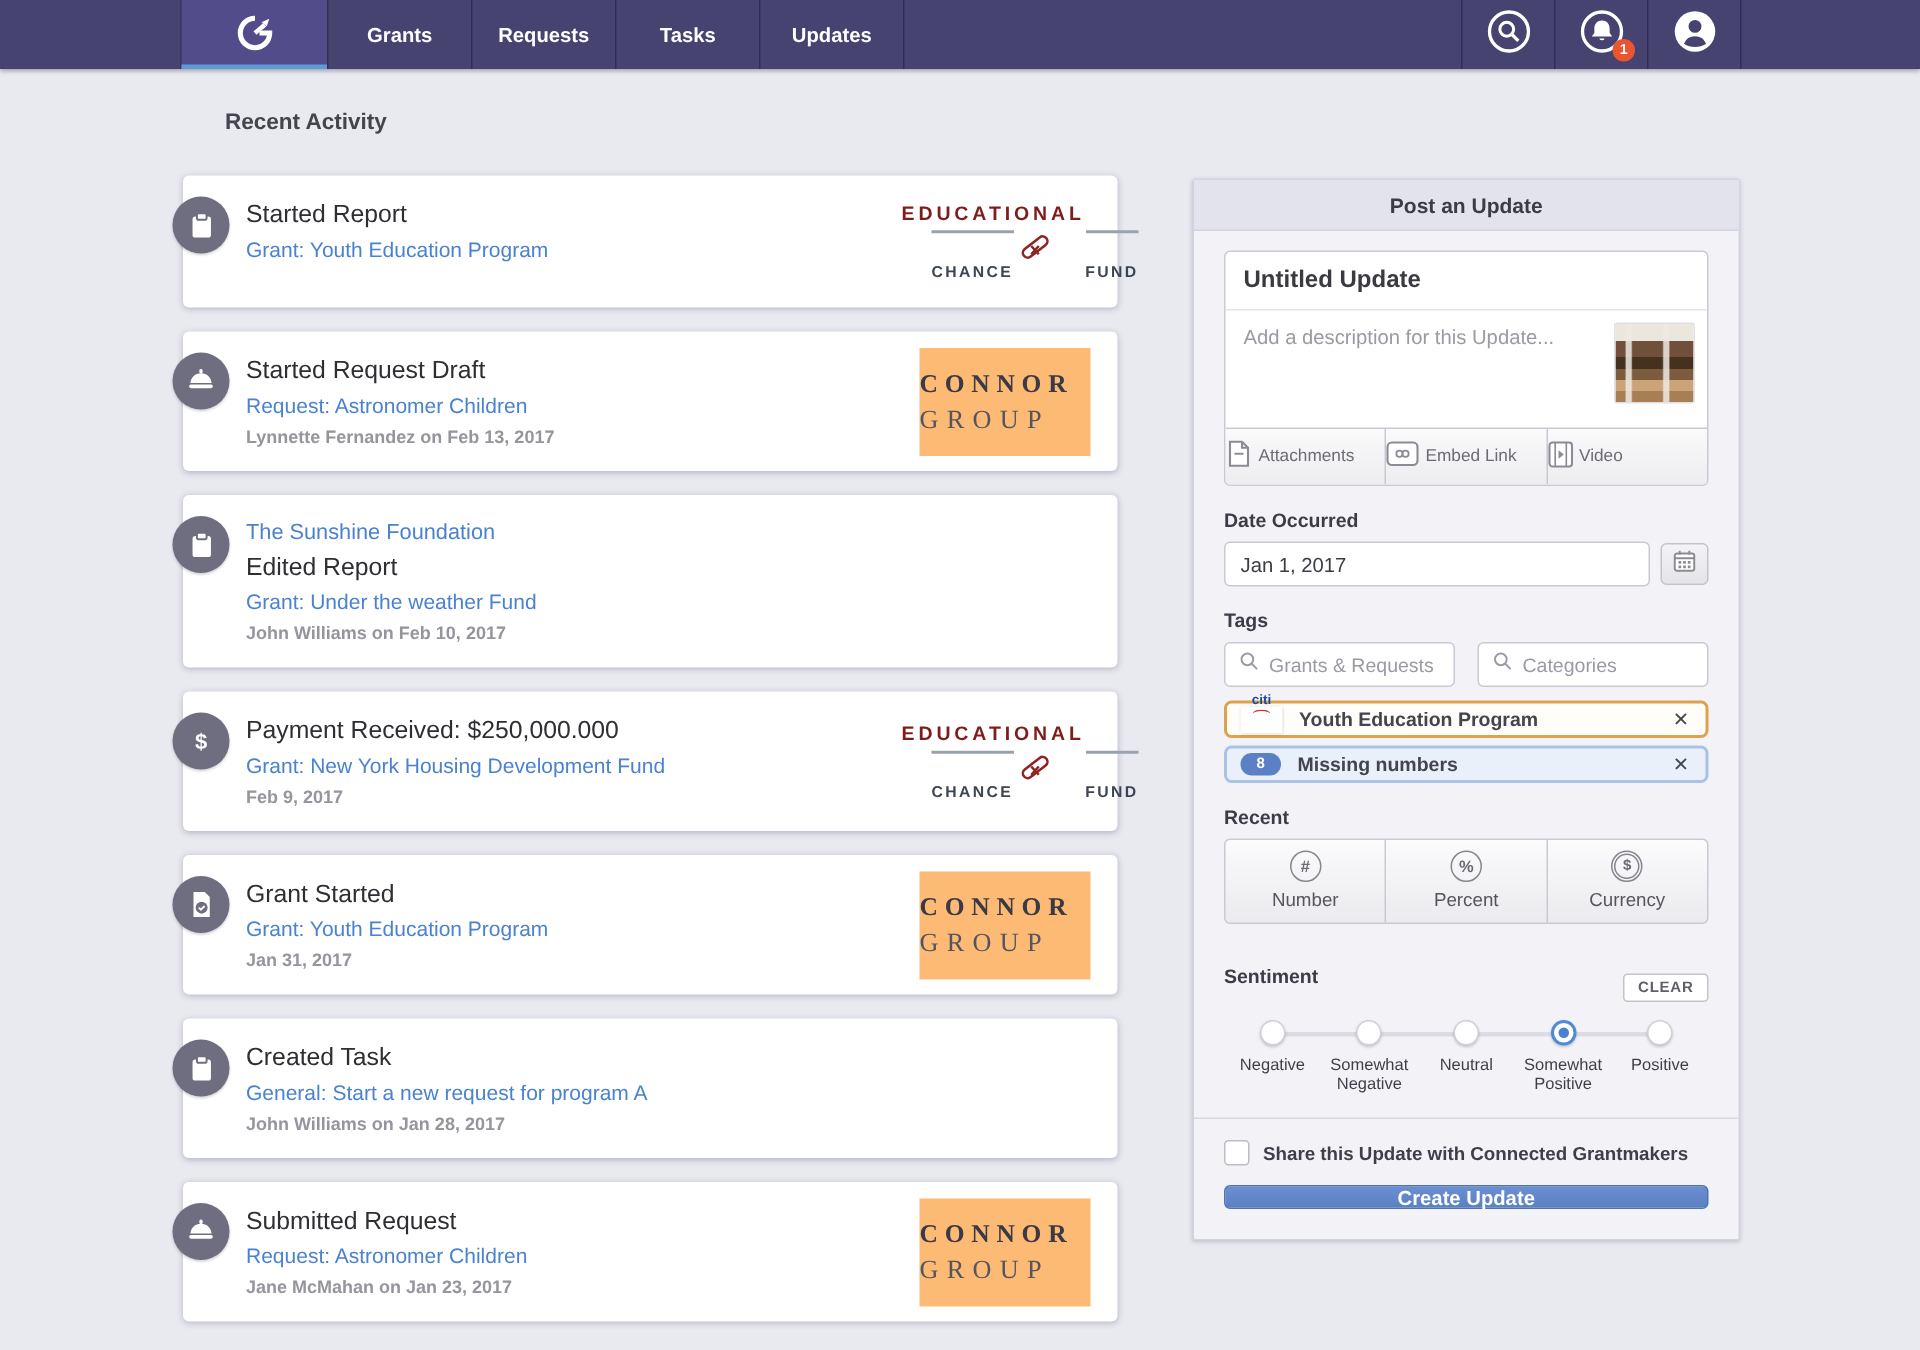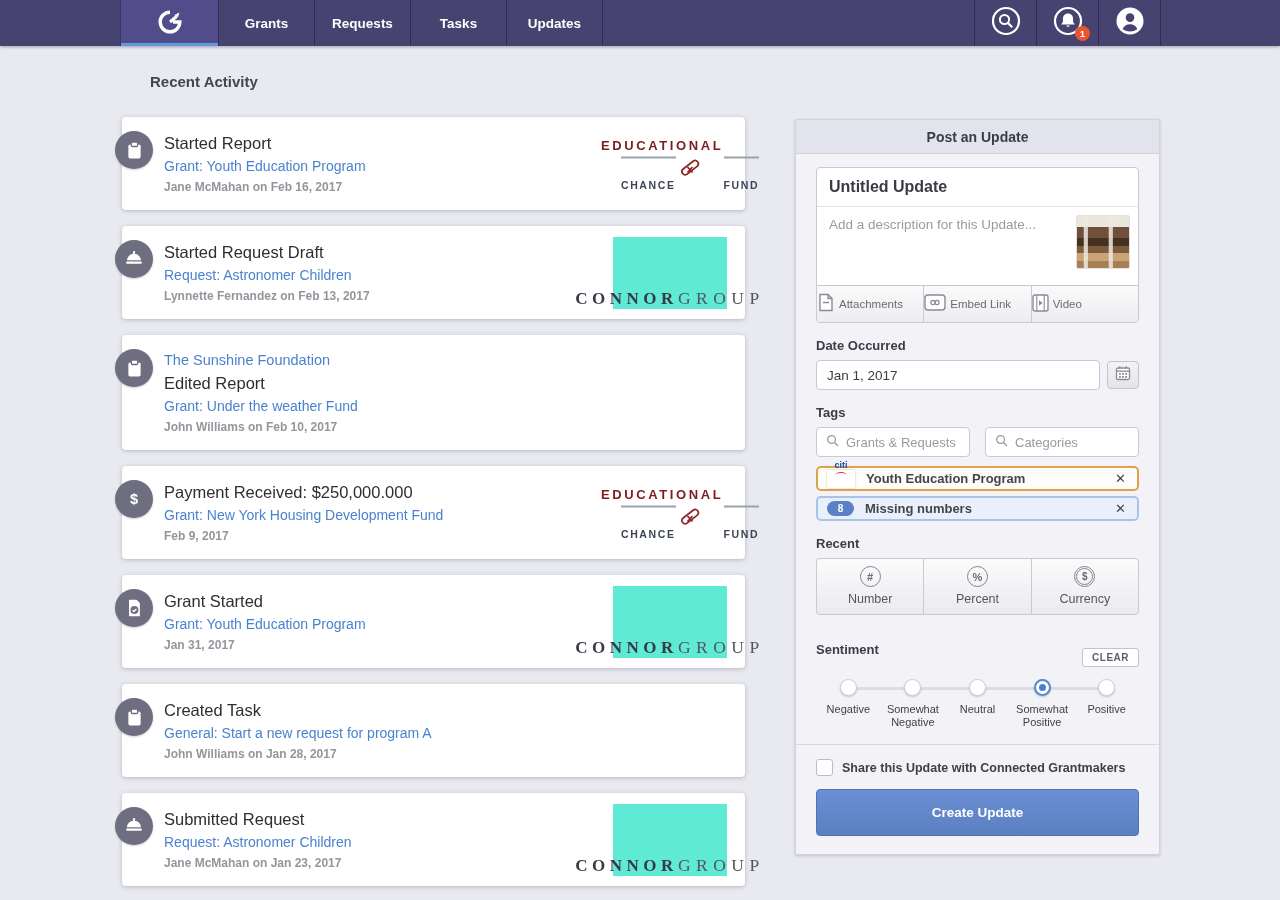--- a/index.html
+++ b/index.html
@@ -50,22 +50,22 @@
   .card-meta { font-size:12px; color:#95959d; font-weight:bold; line-height:19px; margin-top:1px; }
 
   .logo-ecf { position:absolute; right:20px; top:50%; transform:translateY(-50%); width:124px; }
   .ecf-line1 { font-size:13px; font-weight:bold; letter-spacing:2.6px; color:#7f1d1d; white-space:nowrap; }
   .ecf-line2 { display:flex; align-items:flex-start; margin-top:4px; }
   .ecf-word { font-size:10.5px; font-weight:bold; letter-spacing:1.6px; color:#3d4554; border-top:2px solid #9aa2ad; padding-top:20px;margin-left:20px; }
   .ecf-diploma { margin:0 1px; flex:0 0 auto; }
 
   .logo-connor {
     position:absolute; right:18px; top:50%; transform:translateY(-50%);
-    width:114px; height:72px; background:#5eead4;
-    display:flex; flex-direction:row; align-items:flex-end; justify-content:center;
+    width:114px; height:72px; background:#fdba74;
+    display:flex; flex-direction:column; align-items:flex-start; justify-content:center;
   }
   .connor-line1 { font-family:"Liberation Serif",serif; font-size:17px; font-weight:bold; letter-spacing:4.5px; color:#3a3a47; }
   .connor-line2 { font-family:"Liberation Serif",serif; font-size:17.5px; letter-spacing:5.5px; color:#55555f; margin-top:3px; }
 
   
   .panel {
     position:absolute; left:795px; top:73px; width:365px;
     background:#f2f2f7; border:1px solid #d3d3de; border-radius:2px;
     box-shadow:0 1px 3px rgba(60,60,90,.25);
   }
@@ -137,21 +137,21 @@
   .stop-circle { width:17px; height:17px; border-radius:50%; background:#fff; border:1px solid #cfcfd8; box-shadow:0 1px 2px rgba(0,0,0,.2); }
   .stop.selected .stop-circle { border:2px solid #4f8ad6; display:flex; align-items:center; justify-content:center; }
   .stop.selected .stop-circle::after { content:""; width:7px; height:7px; border-radius:50%; background:#4a80cf; }
   .stop-label { margin-top:7px; font-size:11px; color:#3f3f49; text-align:center; line-height:13px; }
 
   .panel-divider { height:1px; background:#d8d8e2; margin:15px -20px 0; }
   .share-row { display:flex; align-items:center; gap:9px; margin:14px 0 13px; }
   .checkbox { width:17px; height:17px; background:#fff; border:1px solid #bcbcc6; border-radius:3px; cursor:pointer; flex:0 0 auto; }
   .share-label { font-size:12.5px; font-weight:bold; color:#3f3f49; }
   .submit-btn {
-    width:100%; height:47px; background:linear-gradient(#6b8fd2,#5a80c2);
+    width:100%; height:16px; background:linear-gradient(#6b8fd2,#5a80c2);
     border:1px solid #4e73b4; border-radius:4px; color:#fff; font-weight:bold; font-size:13.5px;
     font-family:inherit; cursor:pointer;
   }
 </style>
 </head>
 <body>
 
 <header class="nav">
   <div class="nav-left-pad"></div>
   <div class="logo-tab">
@@ -208,21 +208,20 @@
       <div class="card">
         <div class="card-icon">
           <svg width="21" height="21" viewBox="0 0 24 24">
             <rect x="5" y="5" width="14" height="16" rx="2" fill="#fff"></rect>
             <rect x="8.3" y="2.4" width="7.4" height="5" rx="1.4" fill="#fff" stroke="#6f6e80" stroke-width="1.5"></rect>
           </svg>
         </div>
         <div class="card-body">
           <div class="card-title">Started Report</div>
           <a class="card-link">Grant: Youth Education Program</a>
-          <div class="card-meta">Jane McMahan on Feb 16, 2017</div>
         </div>
         <div class="logo-ecf">
           <div class="ecf-line1">EDUCATIONAL</div>
           <div class="ecf-line2">
             <span class="ecf-word">CHANCE</span>
             <span><svg class="ecf-diploma" width="26" height="22" viewBox="0 0 26 22">
                 <g transform="rotate(-38 13 11)">
                   <rect x="3.5" y="8" width="19" height="6.4" rx="3.2" fill="#fff" stroke="#8e2424" stroke-width="1.7"></rect>
                 </g>
                 <path d="M10.5 10.5l5 5.5M15.5 10.5l-5 5.5" stroke="#8e2424" stroke-width="1.7" fill="none"></path>

